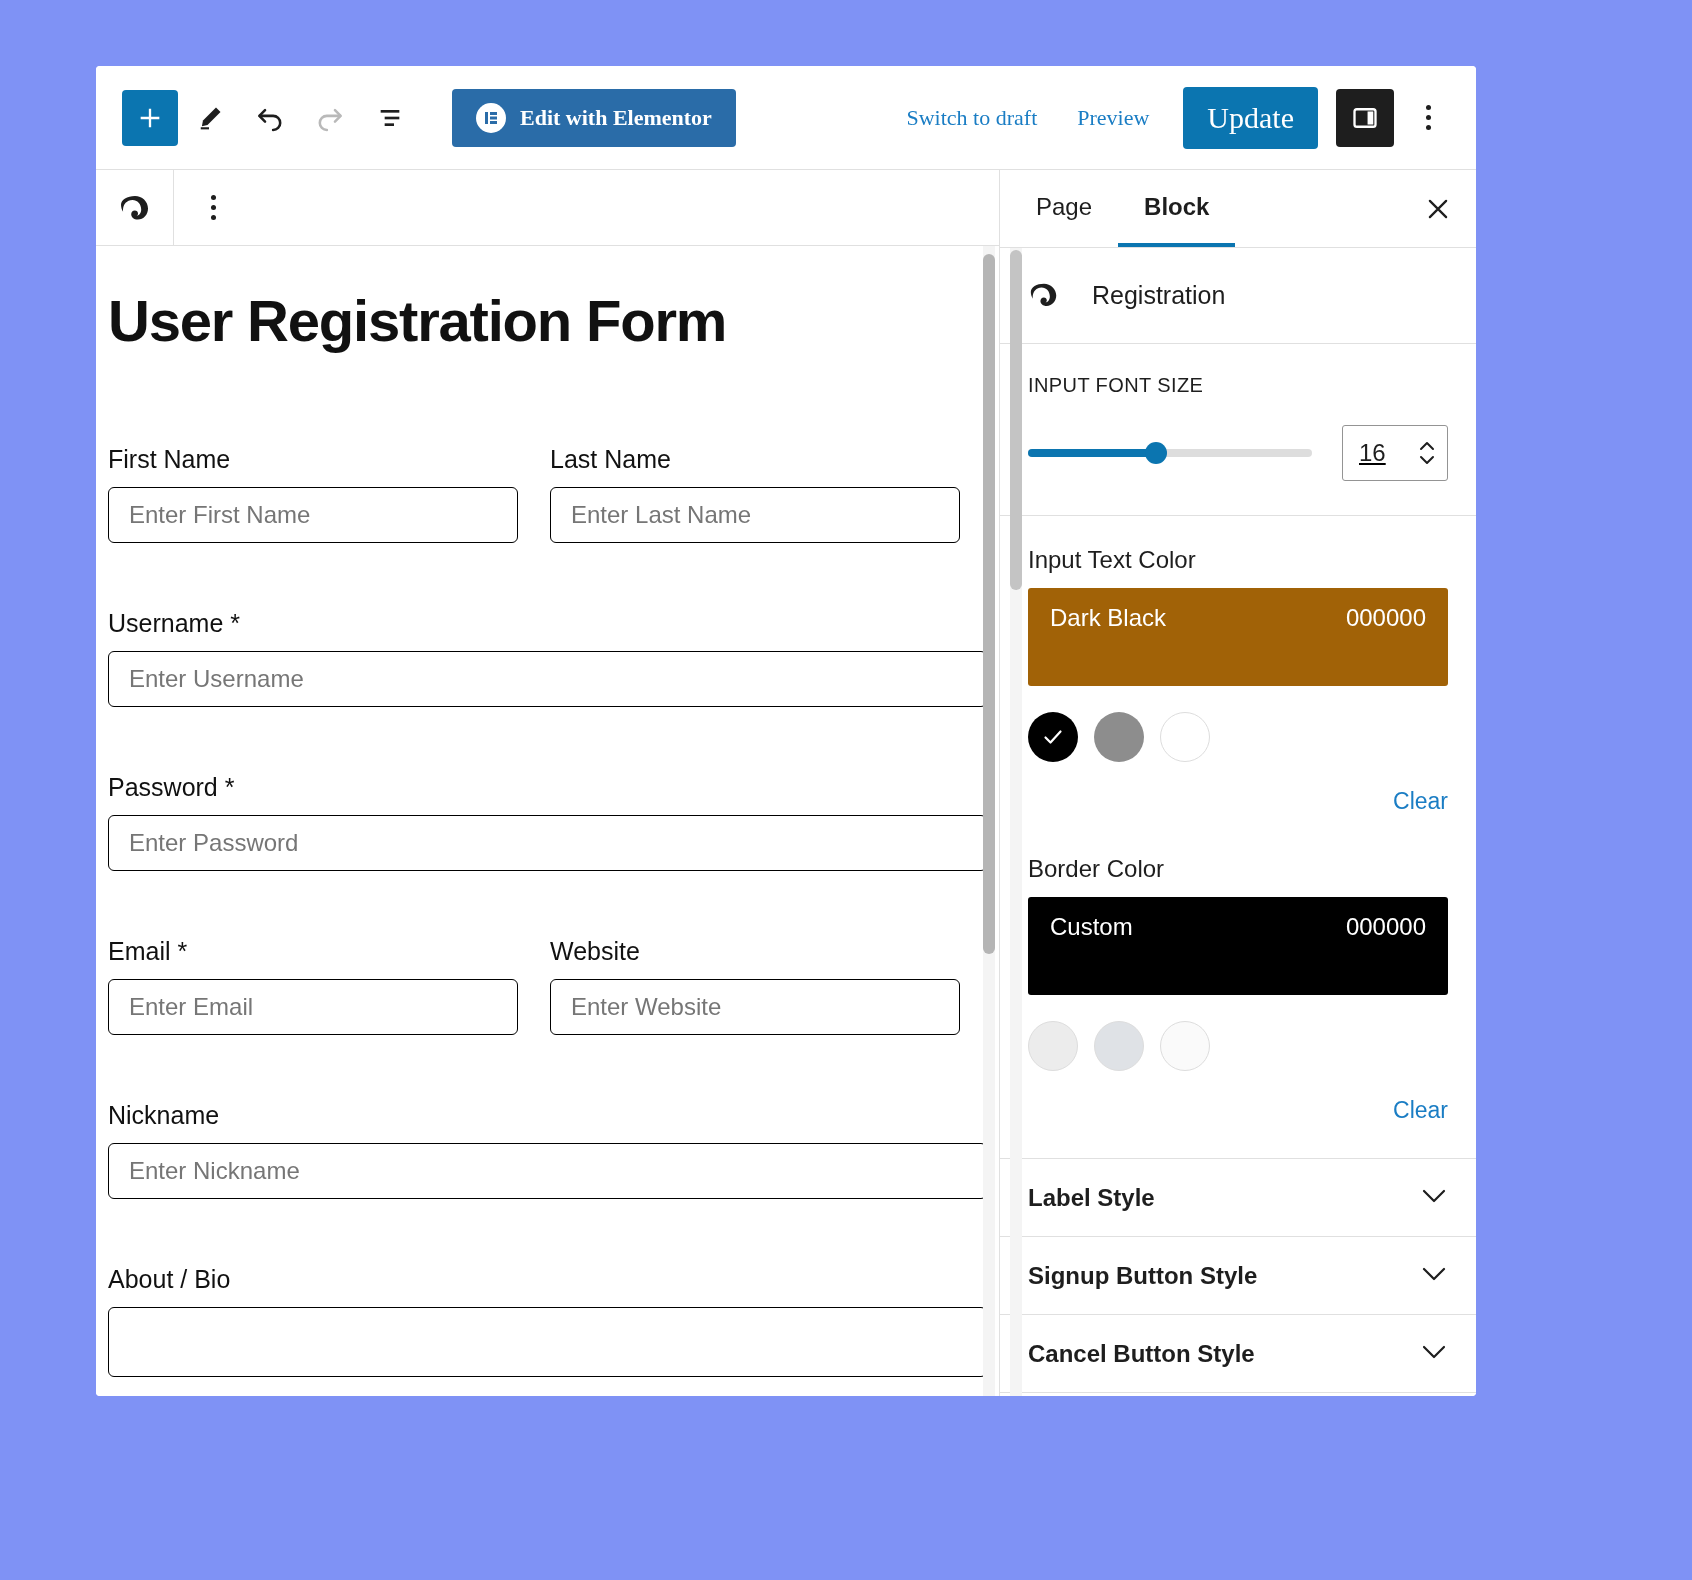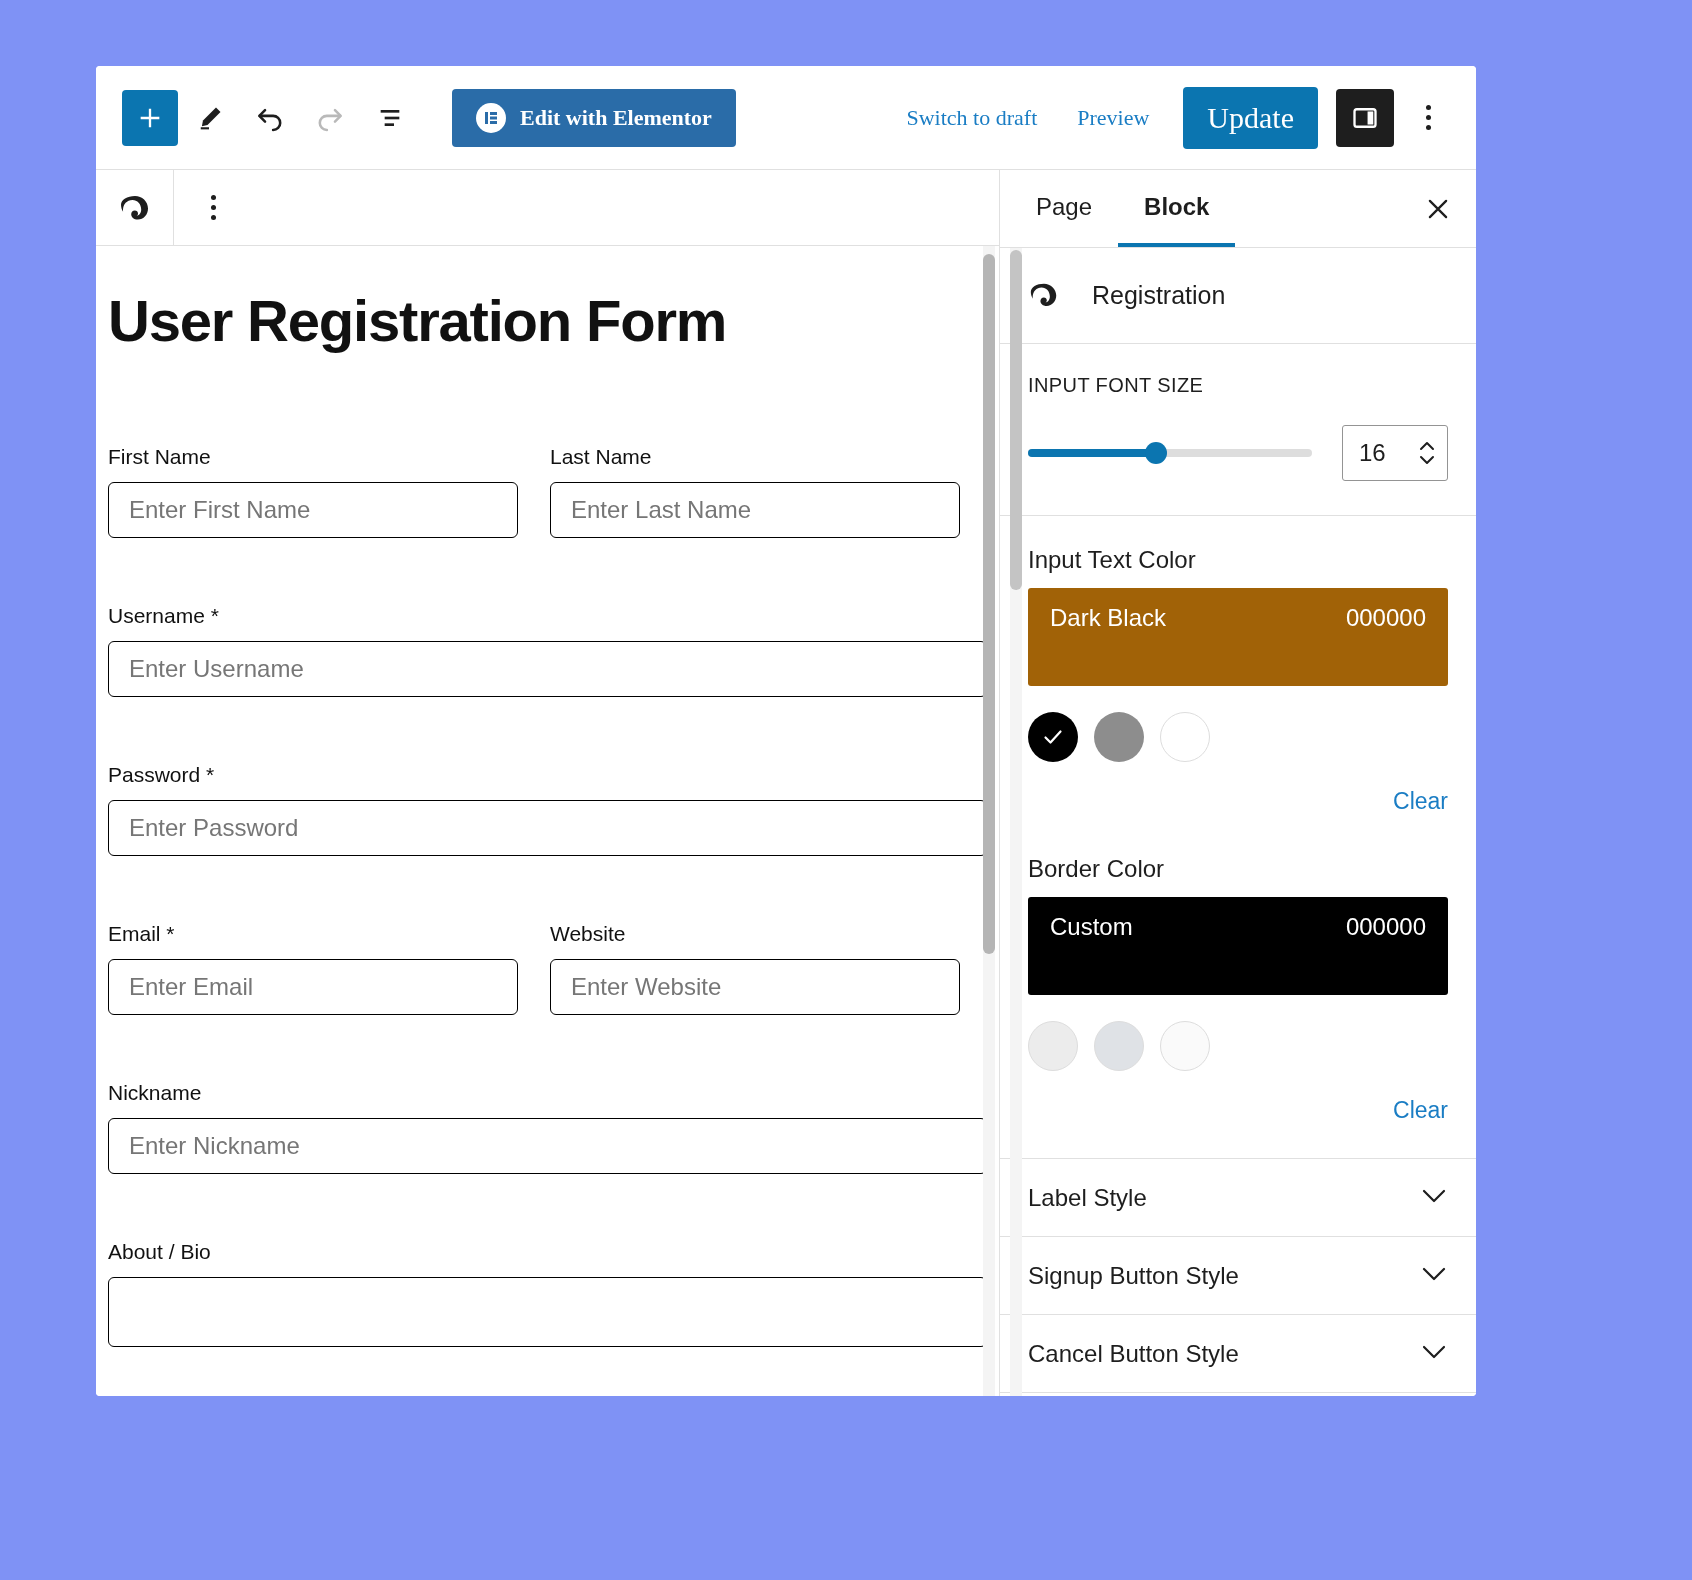--- a/index.html
+++ b/index.html
@@ -144,21 +144,21 @@
     color: #111;
     margin-top: 43px;
     margin-left: 0;
     line-height: 1.1;
   }
   .form-wrap { margin-top: 92px; }
   .row { display: flex; gap: 32px; margin-bottom: 66px; }
   .field { flex: 1; min-width: 0; }
   .field.half { flex: 0 0 410px; }
   .f-label {
-    font-size: 21px;
+    font-size: 25px;
     color: #111;
     margin-bottom: 13px;
     display: block;
   }
   .f-input {
     width: 100%;
     height: 56px;
     border: 1px solid #000;
     border-radius: 6px;
     padding: 0 20px;
@@ -270,20 +270,21 @@
     border-radius: 50%;
     background: #0b75b0;
   }
   .num-box {
     width: 106px; height: 56px;
     border: 1px solid #949494;
     border-radius: 3px;
     display: flex; align-items: center;
     padding-left: 16px;
     position: relative;
+    text-decoration: underline;
   }
   .num-val { font-size: 24px; color: #1e1e1e; }
   .spinner {
     position: absolute; right: 12px; top: 50%;
     transform: translateY(-50%);
     display: flex; flex-direction: column; gap: 4px;
     cursor: pointer;
   }
   .color-label { font-size: 24px; color: #1e1e1e; margin-bottom: 14px; }
   .color-preview {
@@ -310,21 +311,21 @@
     background: none; border: none;
     font-family: inherit;
   }
   .accordion-item {
     height: 78px;
     display: flex; align-items: center;
     padding: 0 28px;
     border-bottom: 1px solid #e0e0e0;
     cursor: pointer;
   }
-  .accordion-item .acc-label { font-size: 24px; font-weight: 400; color: #1e1e1e; }
+  .accordion-item .acc-label { font-size: 24px; font-weight: 700; color: #1e1e1e; }
   .accordion-item .chev { margin-left: auto; }
   .sb-scrollbar {
     position: absolute;
     left: 10px; top: 80px;
     width: 12px; height: 340px;
     background: #c4c4c4;
     border-radius: 6px;
   }
   .sb-scroll-track {
     position: absolute;

